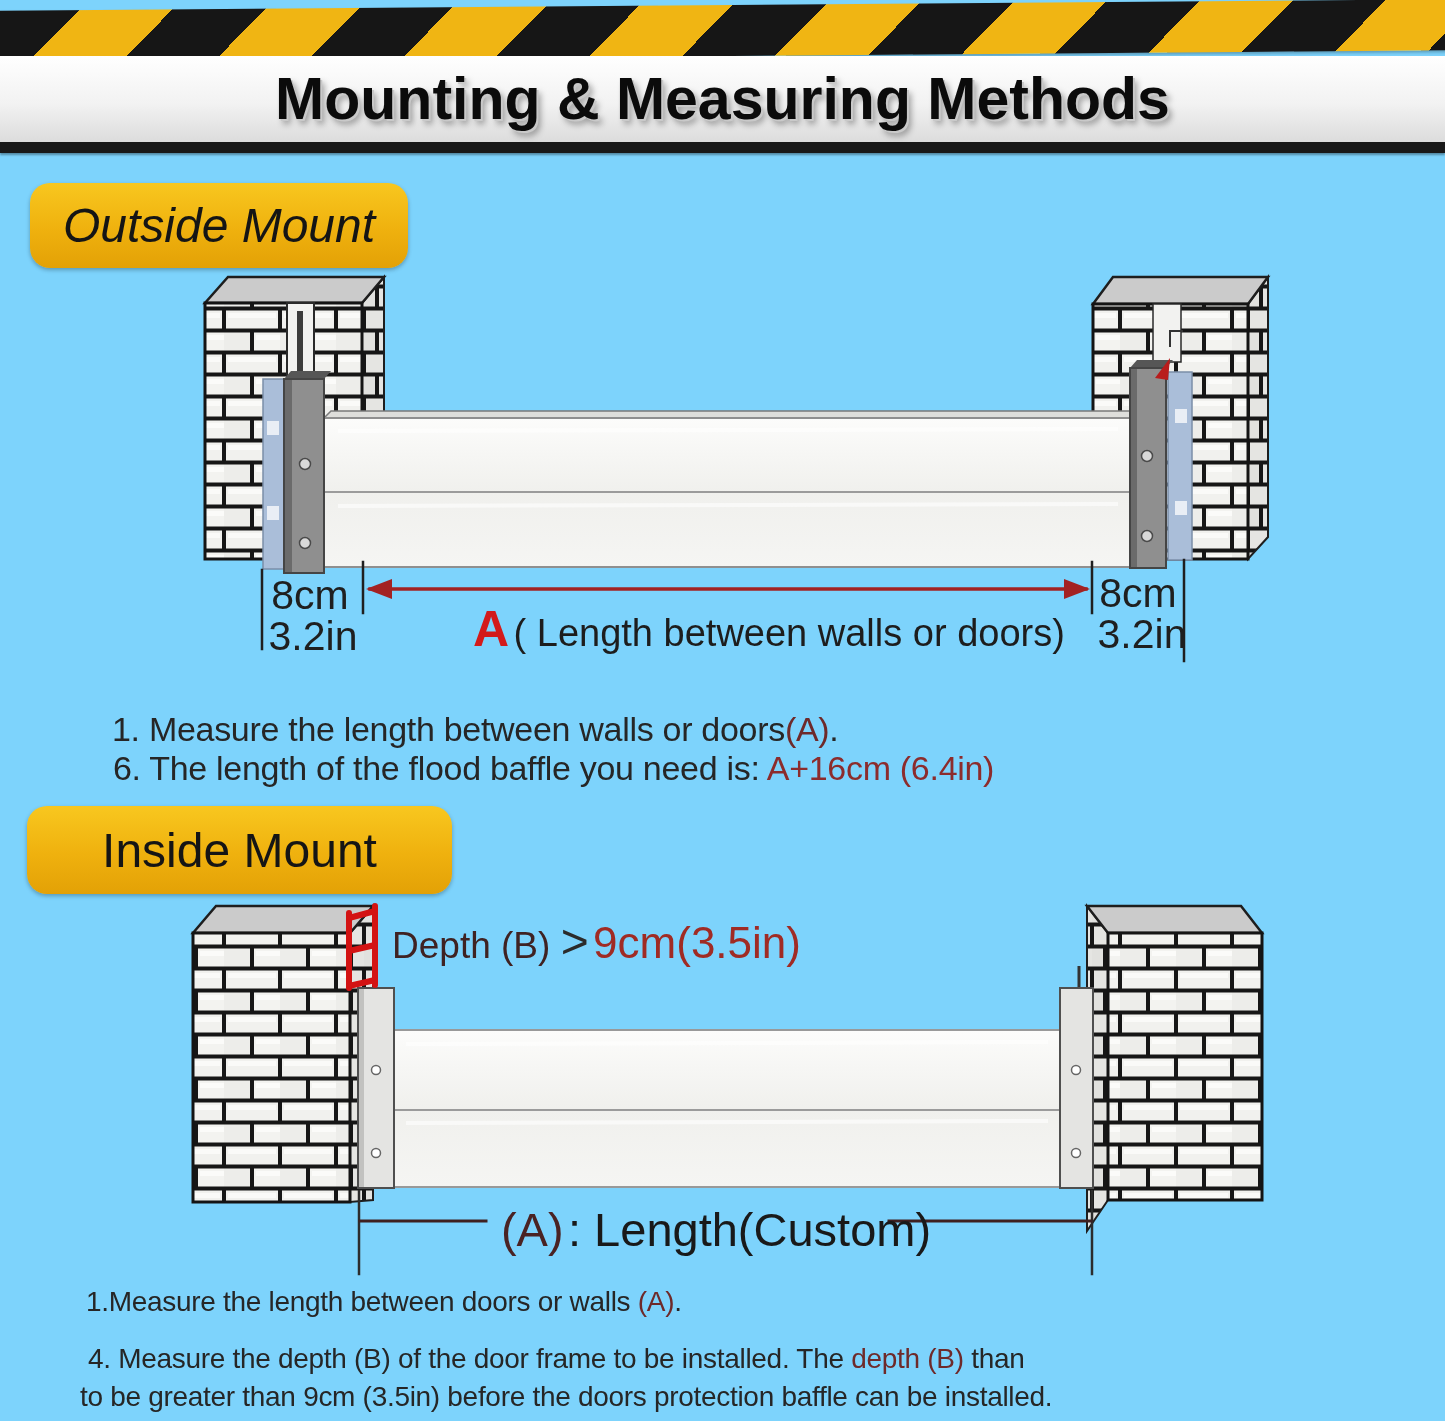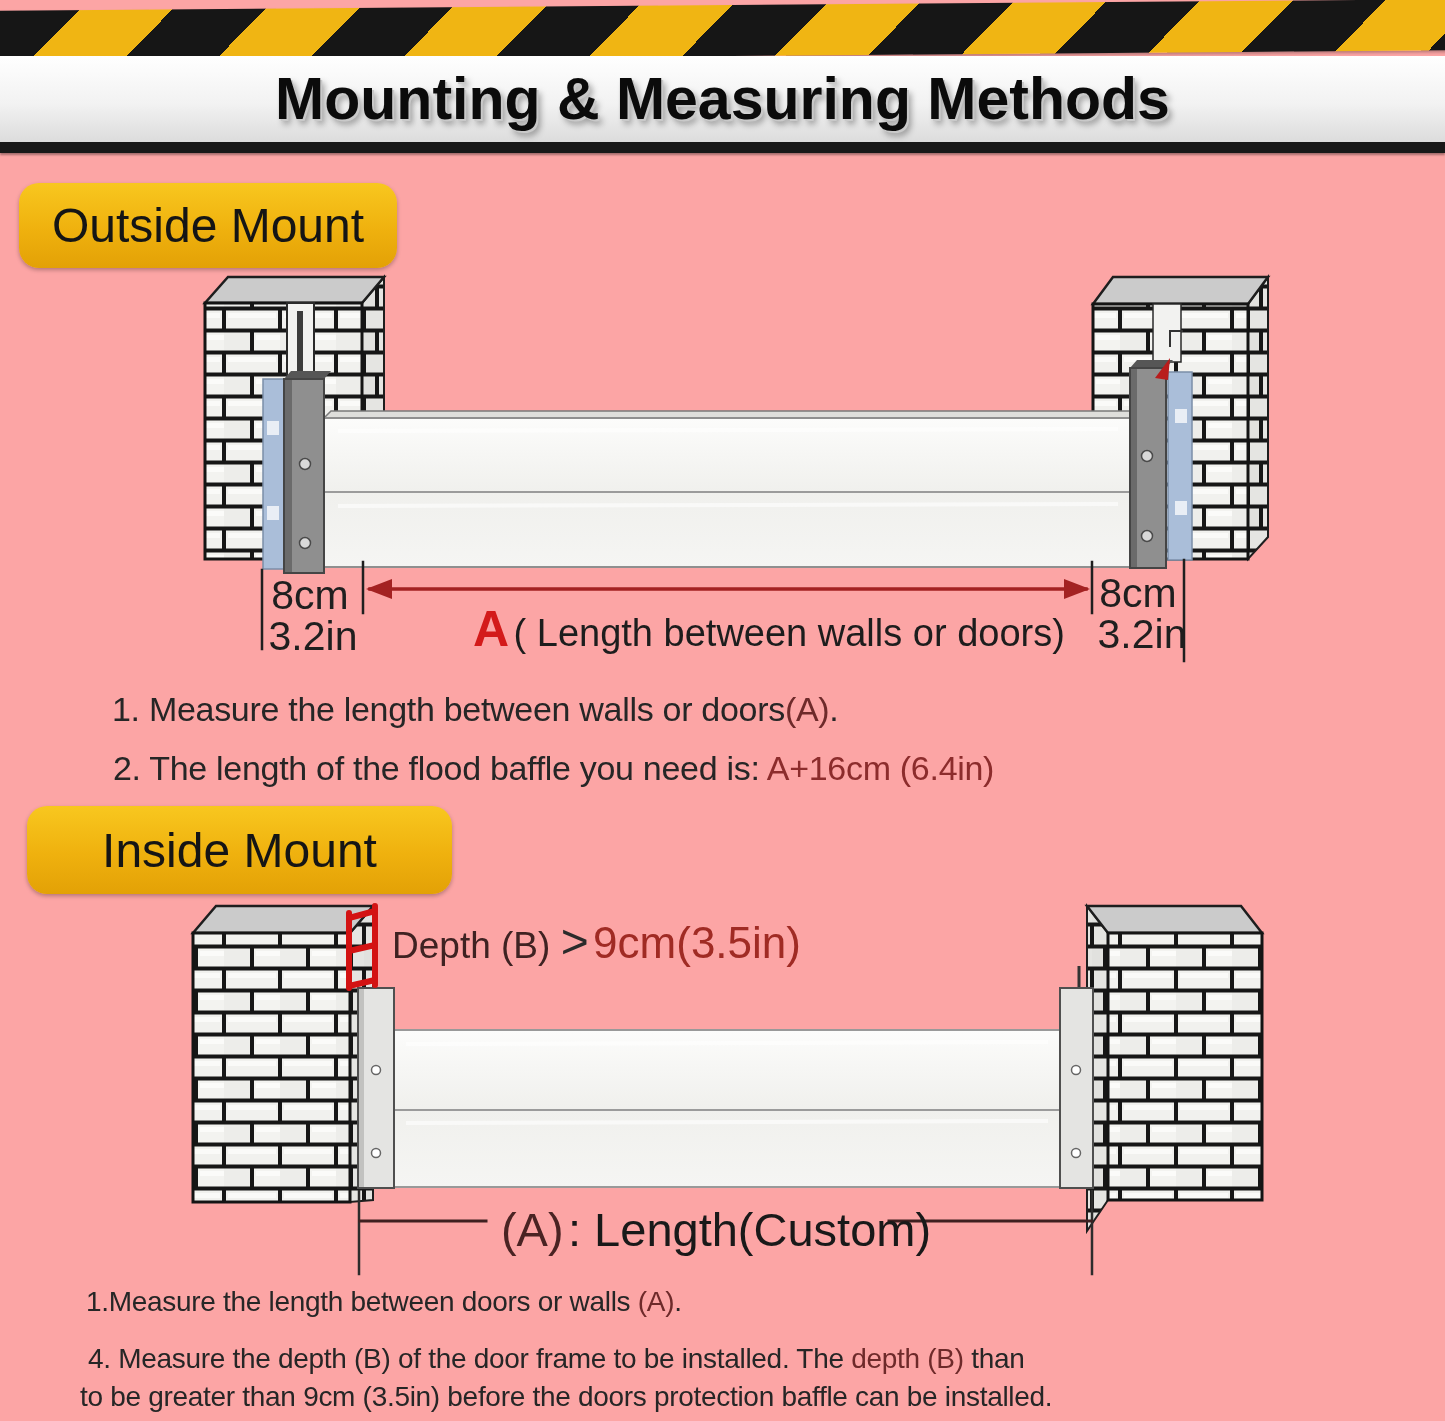--- a/index.html
+++ b/index.html
@@ -1,45 +1,45 @@
 <!DOCTYPE html>
 <html><head>
 <meta charset="utf-8">
 <style>
   html,body{margin:0;padding:0;background:#ffffff;}
-  .stage{position:relative;width:1445px;height:1421px;overflow:hidden;background:#fca5a5;
+  .stage{position:relative;width:1445px;height:1421px;overflow:hidden;background:#7dd3fc;
          font-family:"Liberation Sans",sans-serif;}
   
   .tape{position:absolute;left:-14px;right:-14px;top:5px;height:51px;
         background:repeating-linear-gradient(135deg,#161616 0 66px,#f0b513 66px 132px);
         transform:rotate(-0.45deg);box-shadow:0 2px 3px rgba(0,0,0,.25);}
   .title-band{position:absolute;left:0;top:56px;width:100%;height:86px;
         background:linear-gradient(180deg,#ffffff 0%,#f2f2f2 55%,#dcdcdc 100%);
         display:flex;align-items:center;justify-content:center;}
   .title-band h1{margin:0;font-size:59px;font-weight:700;letter-spacing:0px;color:#0b0b0b;
         text-shadow:2px 2px 0 #c9c9c9,4px 5px 6px rgba(0,0,0,.35);}
   .black-bar{position:absolute;left:0;top:142px;width:100%;height:11px;background:#181818;
         box-shadow:0 2px 2px rgba(0,0,0,.35);}
   
   .pill{position:absolute;display:flex;align-items:center;justify-content:center;
         background:linear-gradient(180deg,#f8c71f 0%,#efb10e 55%,#e3a106 100%);
         border-radius:20px;box-shadow:0 2px 4px rgba(0,0,0,.28);}
   .pill span{font-size:48px;font-weight:500;color:#151515;}
-  .pill-outside{left:19px;top:183px;width:378px;height:85px;}
+  .pill-outside{left:30px;top:183px;width:378px;height:85px;font-style:italic;}
   .pill-inside{left:27px;top:806px;width:425px;height:88px;}
   
   svg.diag{position:absolute;left:0;display:block;}
   .diag1{top:262px;}
   .diag2{top:897px;}
   svg text{font-family:"Liberation Sans",sans-serif;}
   
   .steps p{position:absolute;margin:0;white-space:nowrap;color:#262626;letter-spacing:-0.3px;}
   .steps1 p{font-size:34px;}
   .steps2 p{font-size:28px;}
-  .s1-l1{left:112px;top:690px;}
+  .s1-l1{left:112px;top:710px;}
   .s1-l2{left:113px;top:749px;}
   .s2-l1{left:86px;top:1286px;}
   .s2-l2{left:88px;top:1343px;}
   .s2-l3{left:80px;top:1381px;}
   .maroon{color:#6e2a2a;}
   .red2{color:#8c2c2c;margin-top:8px;}
 </style>
 </head>
 <body>
 
@@ -143,21 +143,21 @@
       <text x="1142" y="648" font-size="41" fill="#1f1f1f" text-anchor="middle">3.2in</text>
       <text x="473" y="646">
         <tspan font-size="50" font-weight="bold" fill="#d31a1a">A</tspan>
         <tspan font-size="38" fill="#1d1d1d">( Length between walls or doors)</tspan>
       </text>
     </g>
   </svg>
 
   <div class="steps steps1">
     <p class="s1-l1"><span>1. Measure the length between walls or doors</span><span class="maroon">(A)</span><span>.</span></p>
-    <p class="s1-l2"><span>2. The length of the flood baffle you need is: </span><span class="red2">A+16cm (6.4in)</span></p>
+    <p class="s1-l2"><span>6. The length of the flood baffle you need is: </span><span class="red2">A+16cm (6.4in)</span></p>
   </div>
 
   <div class="pill pill-inside">
     <span>Inside Mount</span>
   </div>
 
   <svg class="diag diag2" width="1445" height="395" viewBox="0 897 1445 395">
 
     <g>
       <polygon points="350,933 373,906 373,1200 350,1202" fill="url(#brickE)" stroke="#1e1e1e" stroke-width="2"></polygon>

